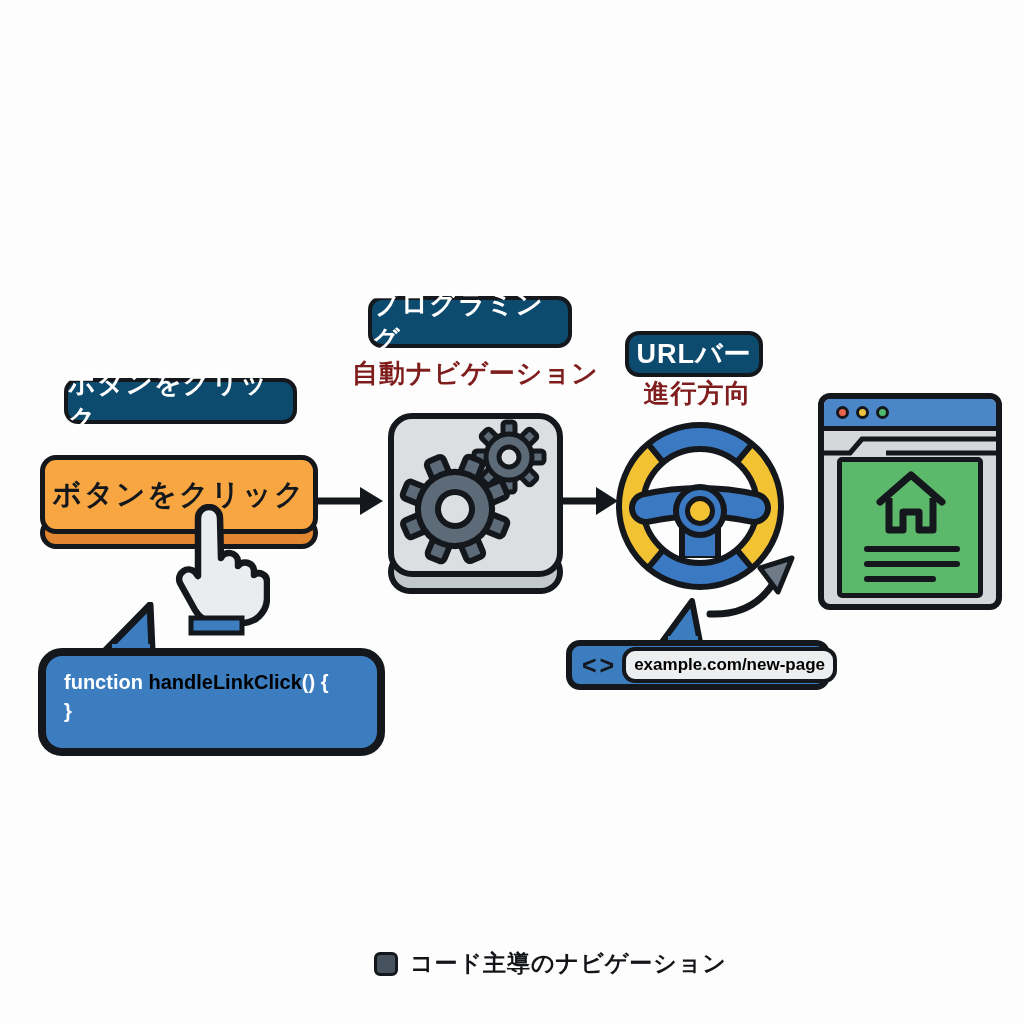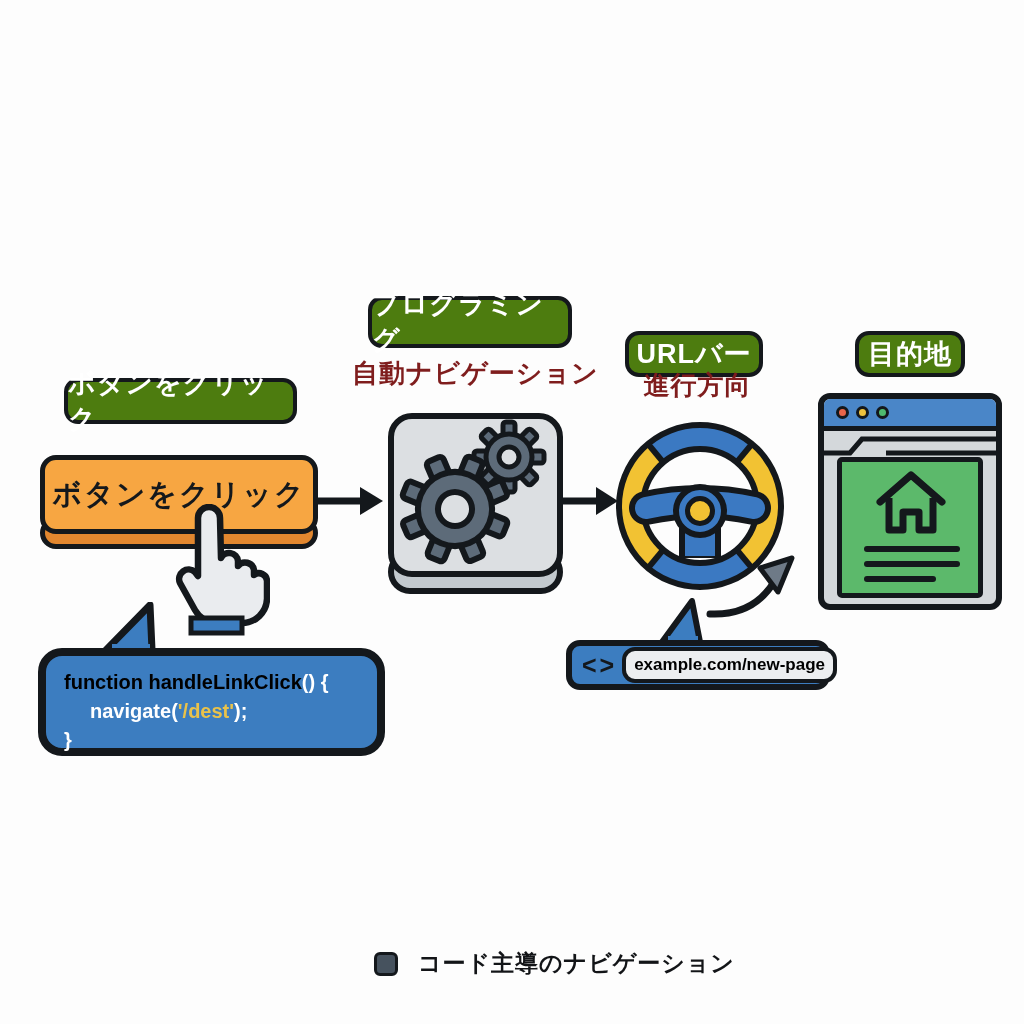--- a/index.html
+++ b/index.html
@@ -7,21 +7,21 @@
   body { font-family: "Liberation Sans", "DejaVu Sans", sans-serif; }
   #canvas {
     position: relative;
     width: 1024px; height: 1024px;
     background: #fdfdfd;
     overflow: hidden;
   }
   .abs { position: absolute; }
   .badge {
     position: absolute;
-    background: #4d7c0f;
+    background: #0c4a6e;
     border: 4px solid #14181c;
     border-radius: 14px;
     color: #ffffff;
     font-weight: 800;
     display: flex; align-items: center; justify-content: center;
     letter-spacing: 1px;
   }
   .step-label {
     position: absolute;
     color: #7f1d1d;
@@ -57,21 +57,21 @@
   }
   
   #code-bubble {
     position: absolute; left: 38px; top: 648px;
     width: 347px; height: 108px;
     background: #3c7dc0; border: 8px solid #14181c; border-radius: 24px;
     padding: 12px 12px 0 18px;
     font-weight: 800; font-size: 20px; line-height: 29px;
     color: #ffffff; white-space: nowrap;
   }
-  #code-bubble .kw { color: #000000; }
+  #code-bubble .kw { color: #ffffff; }
   #code-bubble .fn { color: #000000; }
   #code-bubble .str { color: #e9c24a; }
   #code-bubble .l2 { padding-left: 26px; }
   
   #url-bubble {
     position: absolute; left: 566px; top: 640px;
     width: 264px; height: 50px;
     background: #3c7dc0; border: 6px solid #14181c; border-radius: 14px;
     display: flex; align-items: center; gap: 10px;
     padding: 0 10px;
@@ -99,21 +99,21 @@
   .browser-dot { width: 13px; height: 13px; border-radius: 50%; border: 3px solid #14181c; }
   #browser-content {
     position: absolute; left: 13px; top: 58px;
     width: 146px; height: 141px;
     background: #5cb96b; border: 5px solid #14181c; border-radius: 5px;
   }
   .content-line { position: absolute; left: 22px; height: 6px; background: #14181c; border-radius: 3px; }
   
   #legend {
     position: absolute; left: 374px; top: 948px;
-    display: flex; align-items: center; gap: 20px;
+    display: flex; align-items: center; gap: 12px;
   }
   #legend-swatch {
     width: 24px; height: 24px; background: #46525e;
     border: 3.5px solid #14181c; border-radius: 6px;
   }
   #legend-label { color: #121417; font-weight: 800; font-size: 23px; letter-spacing: 1px; }
 </style>
 </head>
 <body>
 
@@ -128,21 +128,20 @@
     <span>ボタンをクリック</span>
   </div>
 
   <svg class="abs" style="left:103px; top:602px;" width="56" height="62" viewBox="0 0 56 62">
     <polygon points="47,3 3,48 49,48" fill="#3c7dc0" stroke="#14181c" stroke-width="7" stroke-linejoin="round"></polygon>
     <rect x="9" y="42" width="38" height="20" fill="#3c7dc0"></rect>
   </svg>
 
   <div id="code-bubble">
     <div><span class="kw">function</span><span class="fn"> handleLinkClick</span><span>() {</span></div>
-    <div class="l2"><span>navigate(</span><span class="str">'/dest'</span><span>);</span></div>
     <div><span>}</span></div>
   </div>
 
   <svg class="abs" style="left:158px; top:504px;" width="112" height="136" viewBox="0 0 112 136">
     <path d="M40,14 a11,11 0 0 1 22,0 l1,40
              a9,9 0 0 1 17,3 l0,5
              a9,9 0 0 1 16,4 l0,5
              a8,8 0 0 1 13,6 l0,18
              a25,25 0 0 1 -25,24 l-25,0
              a26,26 0 0 1 -22,-13 l-15,-27
@@ -197,21 +196,21 @@
   </svg>
 
   <svg class="abs" style="left:558px; top:482px;" width="62" height="38" viewBox="0 0 62 38">
     <line x1="2" y1="19" x2="40" y2="19" stroke="#14181c" stroke-width="7"></line>
     <polygon points="38,5 60,19 38,33" fill="#14181c"></polygon>
   </svg>
 
   <div class="badge" style="left:625px; top:331px; width:138px; height:46px; font-size:27px;">
     <span>URLバー</span>
   </div>
-  <div class="step-label" style="left:595px; top:368px; width:205px;">進行方向</div>
+  <div class="step-label" style="left:595px; top:376px; width:205px;">進行方向</div>
 
   <svg class="abs" style="left:612px; top:418px;" width="176" height="176" viewBox="0 0 176 176">
 
     <circle cx="88" cy="88" r="69" fill="none" stroke="#3b79c2" stroke-width="22"></circle>
     <path d="M43.6,35.1 A69,69 0 0 0 43.6,140.9" fill="none" stroke="#f2c233" stroke-width="22"></path>
     <path d="M132.4,140.9 A69,69 0 0 0 132.4,35.1" fill="none" stroke="#f2c233" stroke-width="22"></path>
     <circle cx="88" cy="88" r="81" fill="none" stroke="#14181c" stroke-width="6"></circle>
     <circle cx="88" cy="88" r="57" fill="none" stroke="#14181c" stroke-width="6"></circle>
 
     <g stroke="#14181c" stroke-width="6">
@@ -238,23 +237,20 @@
   <svg class="abs" style="left:658px; top:598px;" width="50" height="52" viewBox="0 0 50 52">
     <polygon points="34,3 4,44 42,44" fill="#3c7dc0" stroke="#14181c" stroke-width="6" stroke-linejoin="round"></polygon>
     <rect x="10" y="38" width="30" height="14" fill="#3c7dc0"></rect>
   </svg>
 
   <div id="url-bubble">
     <span id="url-brackets">&lt; &gt;</span>
     <span id="url-pill">example.com/new-page</span>
   </div>
 
-  <div class="badge" style="left:855px; top:331px; width:110px; height:46px; font-size:27px;">
-    <span>目的地</span>
-  </div>
 
   <div id="browser-window">
     <div id="browser-titlebar">
       <div class="browser-dot" style="background:#e8654a;"></div>
       <div class="browser-dot" style="background:#eec23e;"></div>
       <div class="browser-dot" style="background:#4fba6f;"></div>
     </div>
 
     <svg class="abs" style="left:0px; top:32px;" width="172" height="26" viewBox="0 0 172 26">
       <path d="M0,22 L26,22 L38,8 L172,8" fill="none" stroke="#14181c" stroke-width="5"></path>

